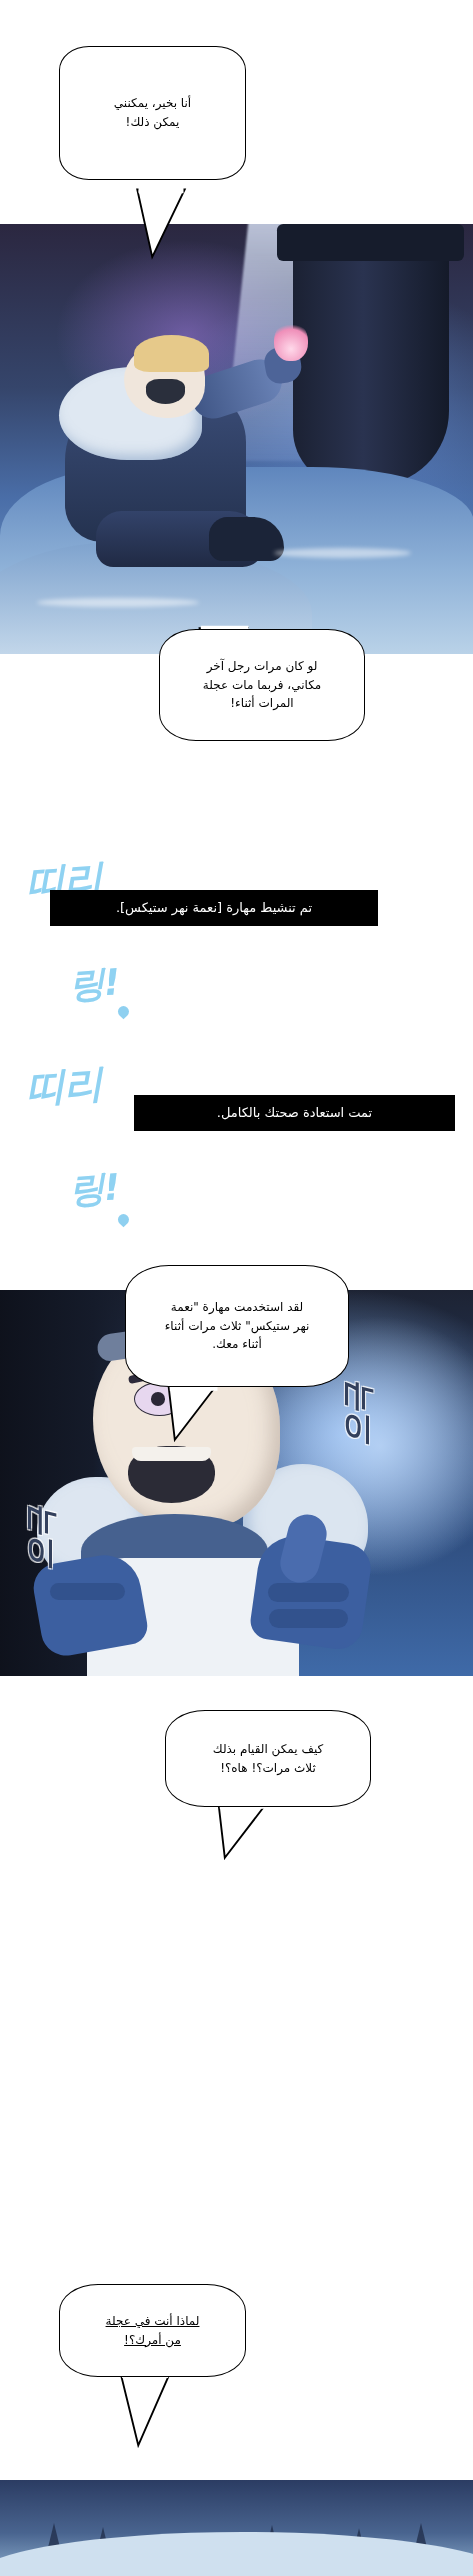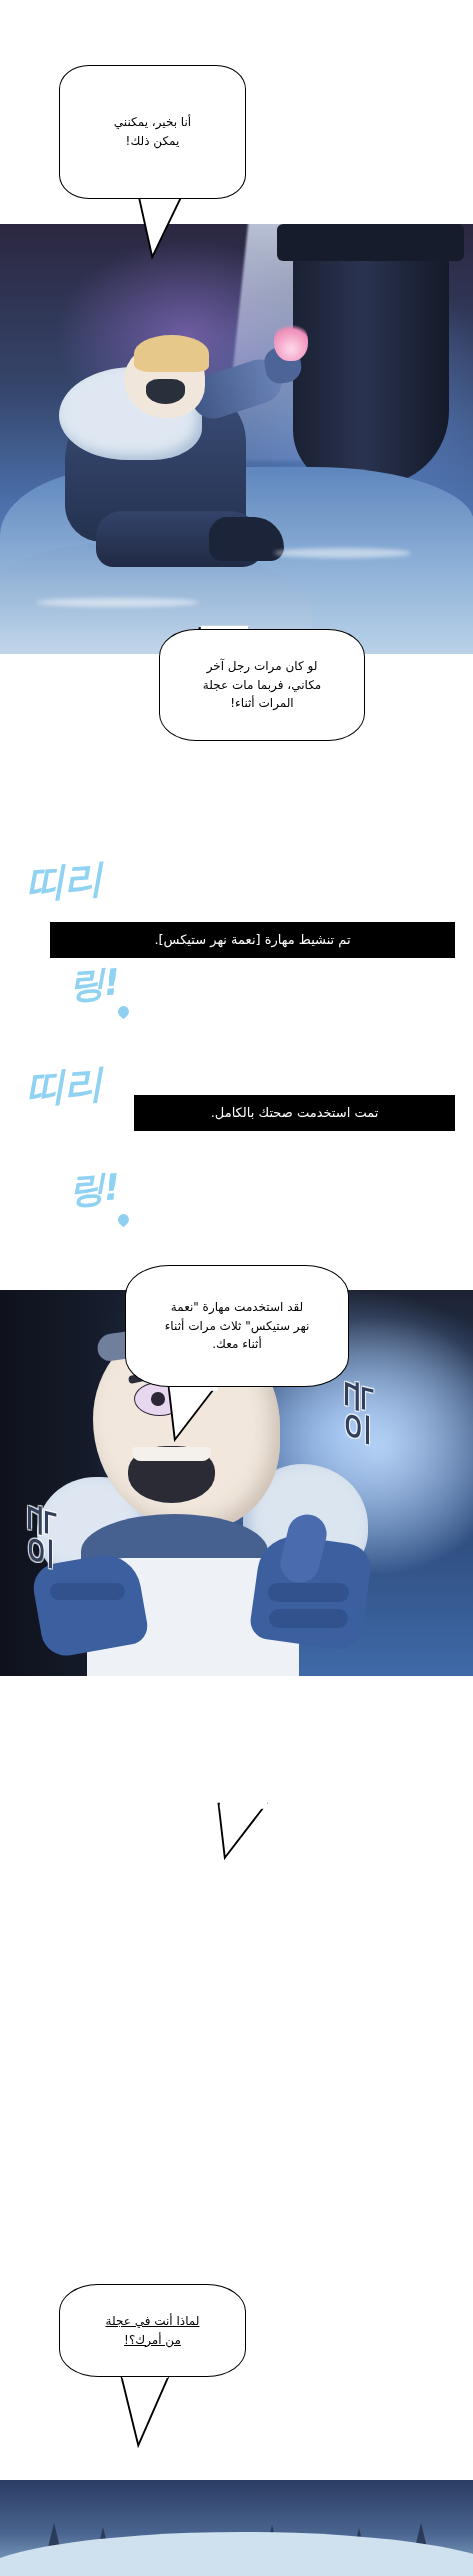--- a/index.html
+++ b/index.html
@@ -478,21 +478,21 @@
 <body>
 
 <div class="page">
 
   <div class="tail" style="left:131px; top:187px;">
     <svg width="75" height="75" viewBox="0 0 120 120">
       <polygon points="10,4 86,4 34,112" fill="#ffffff" stroke="#000000" stroke-width="3"></polygon>
       <rect x="12" y="0" width="72" height="10" fill="#ffffff"></rect>
     </svg>
   </div>
-  <div class="bubble" style="left:59px; top:65px; width:187px; height:134px;">
+  <div class="bubble" style="left:59px; top:46px; width:187px; height:134px;">
     <div>
       <span>أنا بخير، يمكنني</span>
       <span>يمكن ذلك!</span>
     </div>
   </div>
 
   <div class="panel" id="scene-one">
     <div class="s1-lightshaft"></div>
     <div class="s1-pillar"></div>
     <div class="s1-pillar-base"></div>
@@ -527,27 +527,27 @@
       <span>لو كان مرات رجل آخر</span>
       <span>مكاني، فربما مات عجلة</span>
       <span>المرات أثناء!</span>
     </div>
   </div>
 
   <div class="sfx sfx-korean" style="left:26px; top:854px; font-size:39px; color:#8fd2f2; transform:rotate(-4deg);">띠리</div>
   <div class="sfx sfx-korean" style="left:69px; top:960px; font-size:36px; color:#8fd2f2; transform:rotate(-4deg);">링!</div>
   <div class="sparkle" style="left:118px; top:1006px;"></div>
 
-  <div class="caption" style="left:50px; top:922px; width:405px; height:36px;">تم تنشيط مهارة [نعمة نهر ستيكس].</div>
+  <div class="caption" style="left:50px; top:890px; width:328px; height:36px;">تم تنشيط مهارة [نعمة نهر ستيكس].</div>
 
   <div class="sfx sfx-korean" style="left:26px; top:1059px; font-size:39px; color:#8fd2f2; transform:rotate(-4deg);">띠리</div>
   <div class="sfx sfx-korean" style="left:69px; top:1165px; font-size:36px; color:#8fd2f2; transform:rotate(-4deg);">링!</div>
   <div class="sparkle" style="left:118px; top:1214px;"></div>
 
-  <div class="caption" style="left:134px; top:1095px; width:321px; height:36px;">تمت استخدمت صحتك بالكامل.</div>
+  <div class="caption" style="left:134px; top:1095px; width:321px; height:36px;">تمت استعادة صحتك بالكامل.</div>
 
   <div class="tail" style="left:156px; top:1377px;">
     <svg width="69" height="69" viewBox="0 0 110 110">
       <polygon points="30,100 96,14 20,14" fill="#ffffff" stroke="#000000" stroke-width="3"></polygon>
       <rect x="22" y="10" width="76" height="12" fill="#ffffff"></rect>
     </svg>
   </div>
   <div class="bubble" style="left:125px; top:1265px; width:224px; height:122px; border-radius:44px/30px;">
     <div>
       <span>لقد استخدمت مهارة "نعمة</span>
@@ -584,20 +584,26 @@
 
   <div class="sfx sfx-korean" style="left:18.7px; top:1570px; font-size:32px; transform:rotate(-90deg); transform-origin:left top; color:#33405c;">으극</div>
   <div class="sfx sfx-korean" style="left:336px; top:1446px; font-size:32px; transform:rotate(-90deg); transform-origin:left top; color:#33405c;">으극</div>
 
   <div class="tail" style="left:206px; top:1795px;">
     <svg width="69" height="69" viewBox="0 0 110 110">
       <polygon points="30,100 96,14 20,14" fill="#ffffff" stroke="#000000" stroke-width="3"></polygon>
       <rect x="22" y="10" width="76" height="12" fill="#ffffff"></rect>
     </svg>
   </div>
+  <div class="bubble" style="left:165px; top:1710px; width:206px; height:97px; border-radius:40px/27.4px;">
+    <div>
+      <span>كيف يمكن القيام بذلك</span>
+      <span>ثلاث مرات؟! هاه؟!</span>
+    </div>
+  </div>
 
   <div class="tail" style="left:112px; top:2368px;">
     <svg width="75" height="81" viewBox="0 0 120 130">
       <polygon points="14,10 92,10 42,124" fill="#ffffff" stroke="#000000" stroke-width="3"></polygon>
       <rect x="16" y="4" width="74" height="12" fill="#ffffff"></rect>
     </svg>
   </div>
   <div class="bubble" style="left:59px; top:2284px; width:187px; height:93px; border-radius:39px/27.4px;text-decoration:underline;">
     <div>
       <span>لماذا أنت في عجلة</span>

